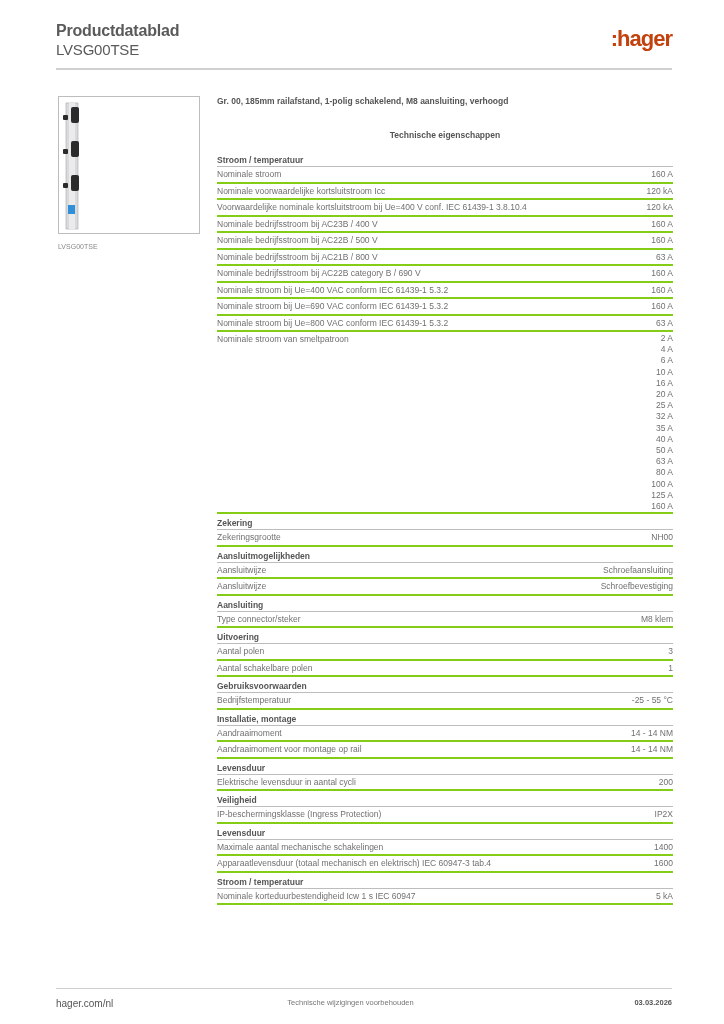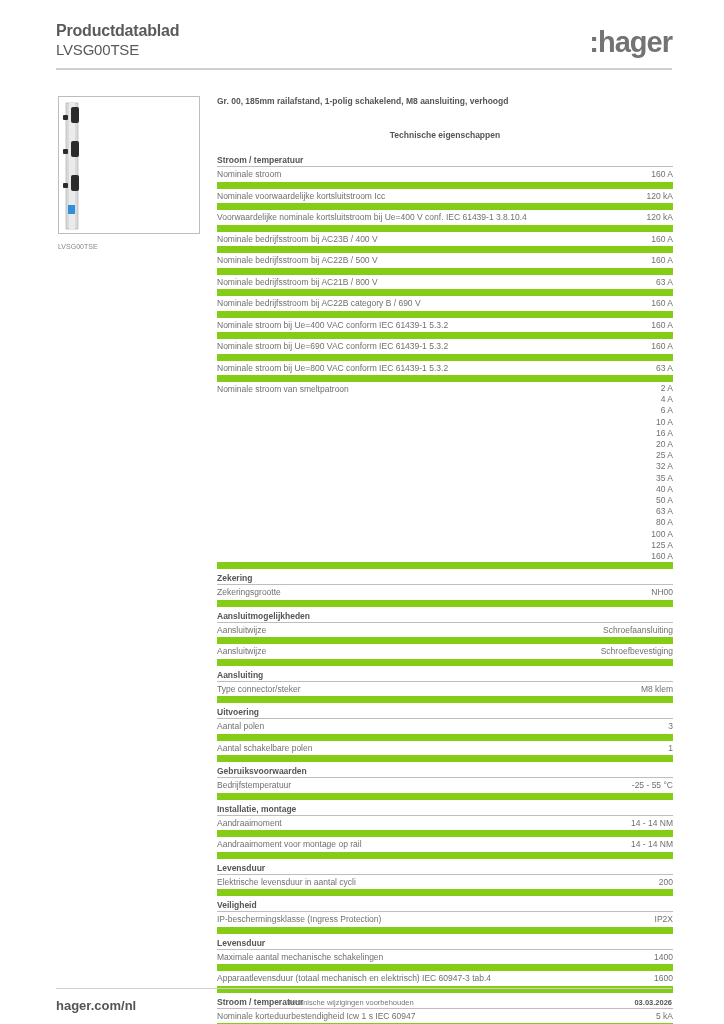--- a/index.html
+++ b/index.html
@@ -2,41 +2,41 @@
 <html><head>
 <meta charset="utf-8">
 <style>
   * { box-sizing: border-box; margin: 0; padding: 0; }
   html, body { width: 724px; height: 1024px; background: #ffffff; overflow: hidden; }
   body { font-family: "Liberation Sans", sans-serif; color: #555; position: relative; }
 
   .header { position: absolute; left: 56px; top: 20px; width: 616px; height: 50px; }
   .doc-title { position: absolute; left: 0; top: 2px; font-size: 16px; font-weight: bold; color: #5a5a5a; letter-spacing: -0.2px; text-align: right; }
   .doc-subtitle { position: absolute; left: 0; top: 21px; font-size: 15px; color: #5a5a5a; letter-spacing: -0.2px; }
-  .logo { position: absolute; right: 0; top: 6px; font-size: 29px; font-weight: bold; color: #737373; letter-spacing: -1px; }
+  .logo { position: absolute; right: 0; top: 6px; font-size: 22px; font-weight: bold; color: #c2410c; letter-spacing: -1px; }
   .header-rule { position: absolute; left: 56px; top: 68px; width: 616px; height: 2px; background: #d0d0d0; }
 
   .product-box { position: absolute; left: 58px; top: 96px; width: 142px; height: 138px; border: 1px solid #bdbdbd; background: #fff; }
   .product-img { position: absolute; left: 4px; top: 4px; width: 22px; height: 130px; }
   .product-caption { position: absolute; left: 58px; top: 243px; font-size: 7px; color: #888; }
 
   .main { position: absolute; left: 217px; top: 96px; width: 456px; }
   .short-desc { font-size: 8.5px; font-weight: bold; color: #555; height: 34px; }
   .tech-heading { font-size: 8.5px; font-weight: bold; color: #555; height: 24px; text-align: center; }
 
   .section { margin-bottom: 3px; }
   .section-title { font-size: 8.5px; font-weight: bold; color: #555; height: 13px; line-height: 12px; border-bottom: 1px solid #bdbdbd; }
-  .row { display: flex; justify-content: center; font-size: 8.5px; color: #707070; line-height: 13.5px; border-bottom: 7px solid #84cc16; min-height: 15px; padding-top: 1px; }
+  .row { display: flex; justify-content: center; font-size: 8.5px; color: #707070; line-height: 13.5px; border-bottom: 2px solid #84cc16; min-height: 15px; padding-top: 1px; }
   .row .label { flex: 1; white-space: nowrap; }
   .row .value { text-align: right; white-space: nowrap; }
   .multi-values { display: flex; flex-direction: column; align-items: flex-end; }
   .multi-values span { line-height: 11.2px; }
 
   .footer-rule { position: absolute; left: 56px; top: 988px; width: 616px; height: 1px; background: #cfcfcf; }
-  .footer-left { position: absolute; left: 56px; top: 998px; font-size: 13px; font-weight: bold; color: #555; }
+  .footer-left { position: absolute; left: 56px; top: 998px; font-size: 10px; font-weight: normal; color: #555; }
   .footer-center { position: absolute; left: 0; width: 701px; top: 998px; text-align: center; font-size: 7.5px; color: #777; }
   .footer-right { position: absolute; right: 52px; top: 998px; font-size: 7.5px; font-weight: bold; color: #555; }
 </style>
 </head>
 <body>
 
 <div class="header">
   <div class="doc-title">Productdatablad</div>
   <div class="doc-subtitle">LVSG00TSE</div>
   <div class="logo">:hager</div>

